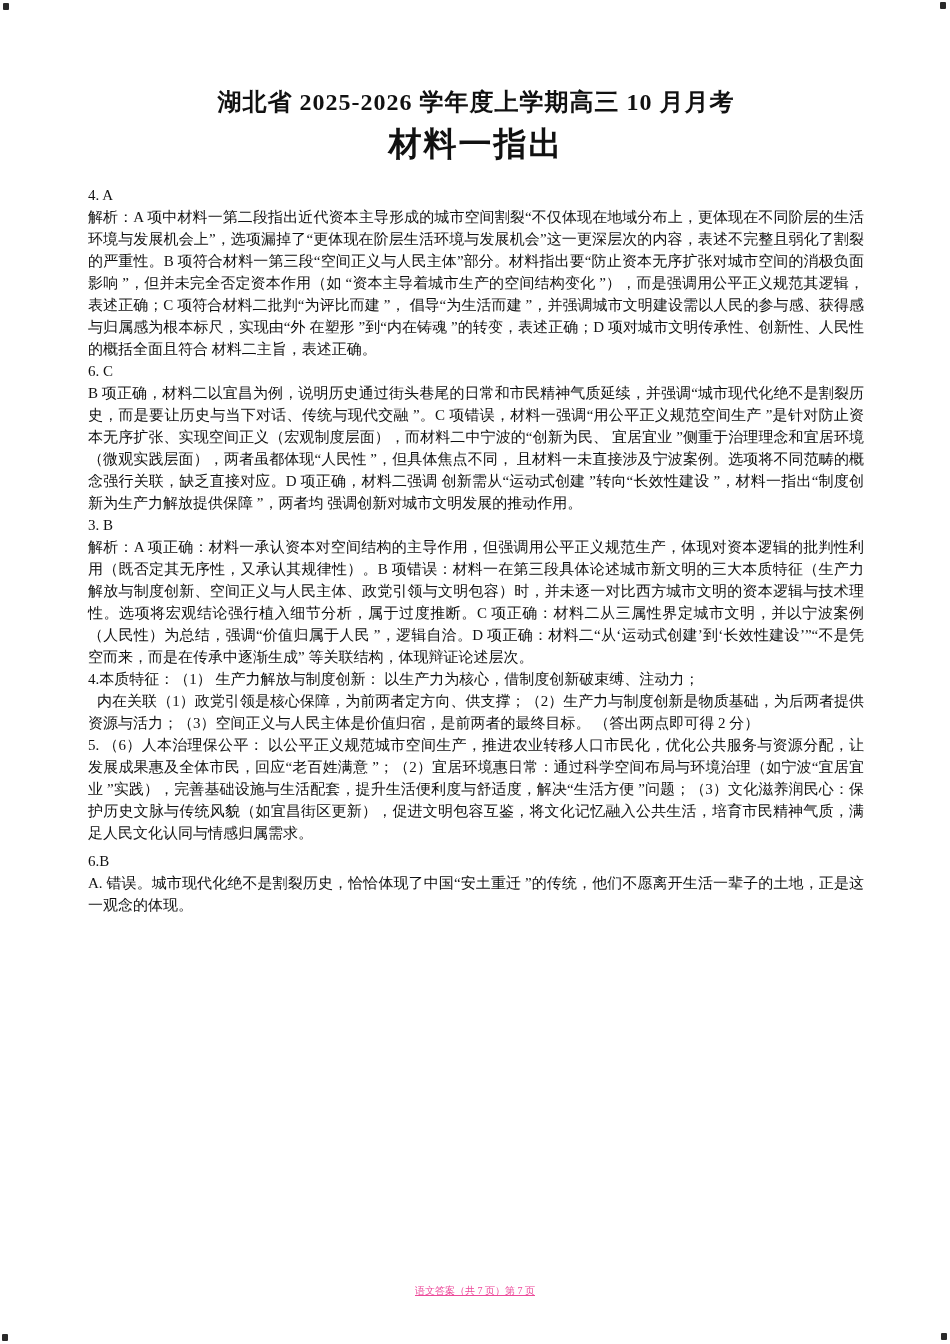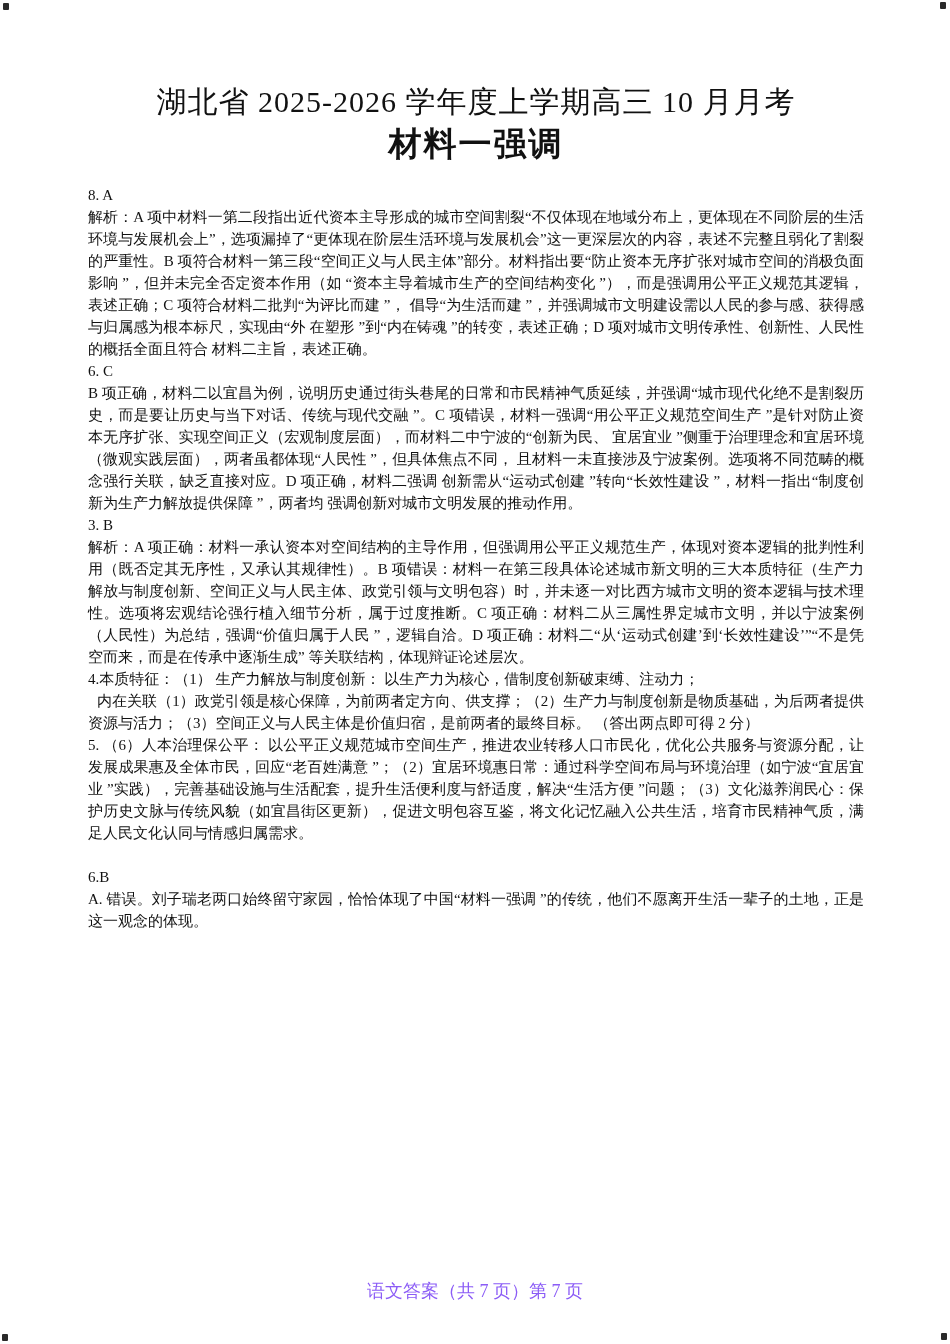--- a/index.html
+++ b/index.html
@@ -19,23 +19,23 @@
     position: relative;
     width: 950px;
     height: 1344px;
     box-sizing: border-box;
     padding: 88px 86px 0 88px;
     background: #ffffff;
   }
   h1.doc-title {
     margin: 0 0 8px 0;
     text-align: center;
-    font-size: 30px;
+    font-size: 24px;
     line-height: 28px;
-    font-weight: normal;
+    font-weight: bold;
     letter-spacing: 1px;
   }
   h2.doc-subtitle {
     margin: 0 0 20px 0;
     text-align: center;
     font-size: 33px;
     line-height: 40px;
     font-weight: bold;
     letter-spacing: 2px;
   }
@@ -47,31 +47,32 @@
     text-justify: inter-character;
     word-break: break-all;
   }
   .doc-body p.answer-label {
     text-align: left;
   }
   .doc-body p.indent-small {
     text-indent: 0.6em;
   }
   .doc-body p.gap-top {
-    margin-top: 22px;
+    margin-top: 6px;
   }
   .page-footer {
     position: absolute;
     left: 0;
     bottom: 44px;
     width: 100%;
     text-align: center;
-    font-size: 18px;
+    font-size: 10px;
     line-height: 18px;
-    color: #8b5cf6;
+    color: #ec4899;
+    text-decoration: underline;
   }
   .scan-mark {
     position: absolute;
     width: 6px;
     height: 7px;
     background: #2a2a2a;
     border-radius: 1px;
   }
   .scan-mark.tl { left: 3px;  top: 3px; }
   .scan-mark.tr { right: 4px; top: 2px; }
@@ -82,31 +83,31 @@
 <body>
 
 <div class="page">
 
   <div class="scan-mark tl"></div>
   <div class="scan-mark tr"></div>
   <div class="scan-mark bl"></div>
   <div class="scan-mark br"></div>
 
   <h1 class="doc-title">湖北省 2025-2026 学年度上学期高三 10 月月考</h1>
-  <h2 class="doc-subtitle">材料一强调</h2>
+  <h2 class="doc-subtitle">材料一指出</h2>
 
   <div class="doc-body">
-    <p class="answer-label">8. A</p>
+    <p class="answer-label">4. A</p>
     <p>解析：A 项中材料一第二段指出近代资本主导形成的城市空间割裂“不仅体现在地域分布上，更体现在不同阶层的生活环境与发展机会上”，选项漏掉了“更体现在阶层生活环境与发展机会”这一更深层次的内容，表述不完整且弱化了割裂的严重性。B 项符合材料一第三段“空间正义与人民主体”部分。材料指出要“防止资本无序扩张对城市空间的消极负面影响 ”，但并未完全否定资本作用（如 “资本主导着城市生产的空间结构变化 ”），而是强调用公平正义规范其逻辑，表述正确；C 项符合材料二批判“为评比而建 ”， 倡导“为生活而建 ”，并强调城市文明建设需以人民的参与感、获得感与归属感为根本标尺，实现由“外 在塑形 ”到“内在铸魂 ”的转变，表述正确；D 项对城市文明传承性、创新性、人民性的概括全面且符合 材料二主旨，表述正确。</p>
     <p class="answer-label">6. C</p>
     <p>B 项正确，材料二以宜昌为例，说明历史通过街头巷尾的日常和市民精神气质延续，并强调“城市现代化绝不是割裂历史，而是要让历史与当下对话、传统与现代交融 ”。C 项错误，材料一强调“用公平正义规范空间生产 ”是针对防止资本无序扩张、实现空间正义（宏观制度层面），而材料二中宁波的“创新为民、 宜居宜业 ”侧重于治理理念和宜居环境（微观实践层面），两者虽都体现“人民性 ”，但具体焦点不同， 且材料一未直接涉及宁波案例。选项将不同范畴的概念强行关联，缺乏直接对应。D 项正确，材料二强调 创新需从“运动式创建 ”转向“长效性建设 ”，材料一指出“制度创新为生产力解放提供保障 ”，两者均 强调创新对城市文明发展的推动作用。</p>
     <p class="answer-label">3. B</p>
     <p>解析：A 项正确：材料一承认资本对空间结构的主导作用，但强调用公平正义规范生产，体现对资本逻辑的批判性利用（既否定其无序性，又承认其规律性）。B 项错误：材料一在第三段具体论述城市新文明的三大本质特征（生产力解放与制度创新、空间正义与人民主体、政党引领与文明包容）时，并未逐一对比西方城市文明的资本逻辑与技术理性。选项将宏观结论强行植入细节分析，属于过度推断。C 项正确：材料二从三属性界定城市文明，并以宁波案例（人民性）为总结，强调“价值归属于人民 ”，逻辑自洽。D 项正确：材料二“从‘运动式创建’到‘长效性建设’”“不是凭空而来，而是在传承中逐渐生成” 等关联结构，体现辩证论述层次。</p>
     <p>4.本质特征：（1） 生产力解放与制度创新： 以生产力为核心，借制度创新破束缚、注动力；</p>
     <p class="indent-small">内在关联（1）政党引领是核心保障，为前两者定方向、供支撑；（2）生产力与制度创新是物质基础，为后两者提供资源与活力；（3）空间正义与人民主体是价值归宿，是前两者的最终目标。 （答出两点即可得 2 分）</p>
     <p>5. （6）人本治理保公平： 以公平正义规范城市空间生产，推进农业转移人口市民化，优化公共服务与资源分配，让发展成果惠及全体市民，回应“老百姓满意 ”；（2）宜居环境惠日常：通过科学空间布局与环境治理（如宁波“宜居宜业 ”实践），完善基础设施与生活配套，提升生活便利度与舒适度，解决“生活方便 ”问题；（3）文化滋养润民心：保护历史文脉与传统风貌（如宜昌街区更新），促进文明包容互鉴，将文化记忆融入公共生活，培育市民精神气质，满足人民文化认同与情感归属需求。</p>
     <p class="answer-label gap-top">6.B</p>
-    <p>A. 错误。刘子瑞老两口始终留守家园，恰恰体现了中国“材料一强调 ”的传统，他们不愿离开生活一辈子的土地，正是这一观念的体现。</p>
+    <p>A. 错误。城市现代化绝不是割裂历史，恰恰体现了中国“安土重迁 ”的传统，他们不愿离开生活一辈子的土地，正是这一观念的体现。</p>
   </div>
 
   <div class="page-footer">语文答案（共 7 页）第 7 页</div>
 
 </div>
 
 </body></html>

